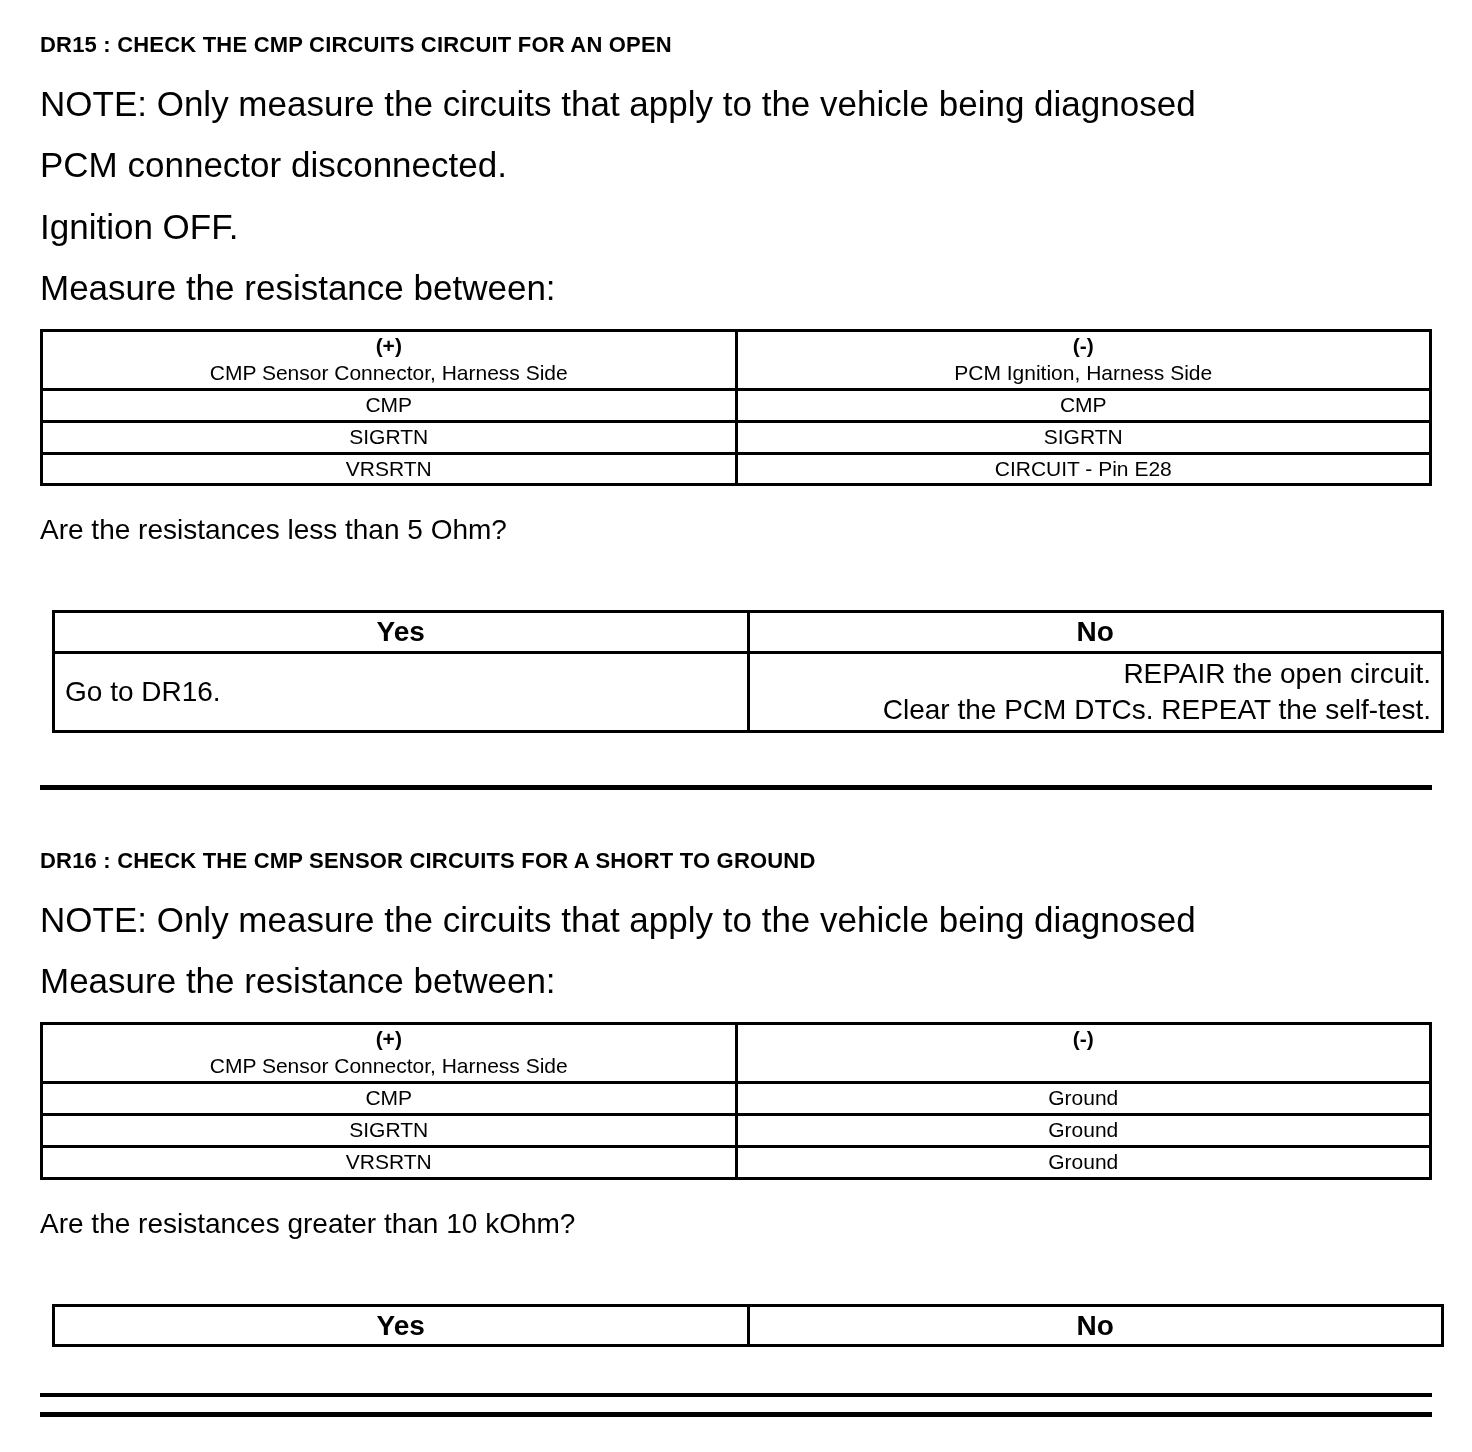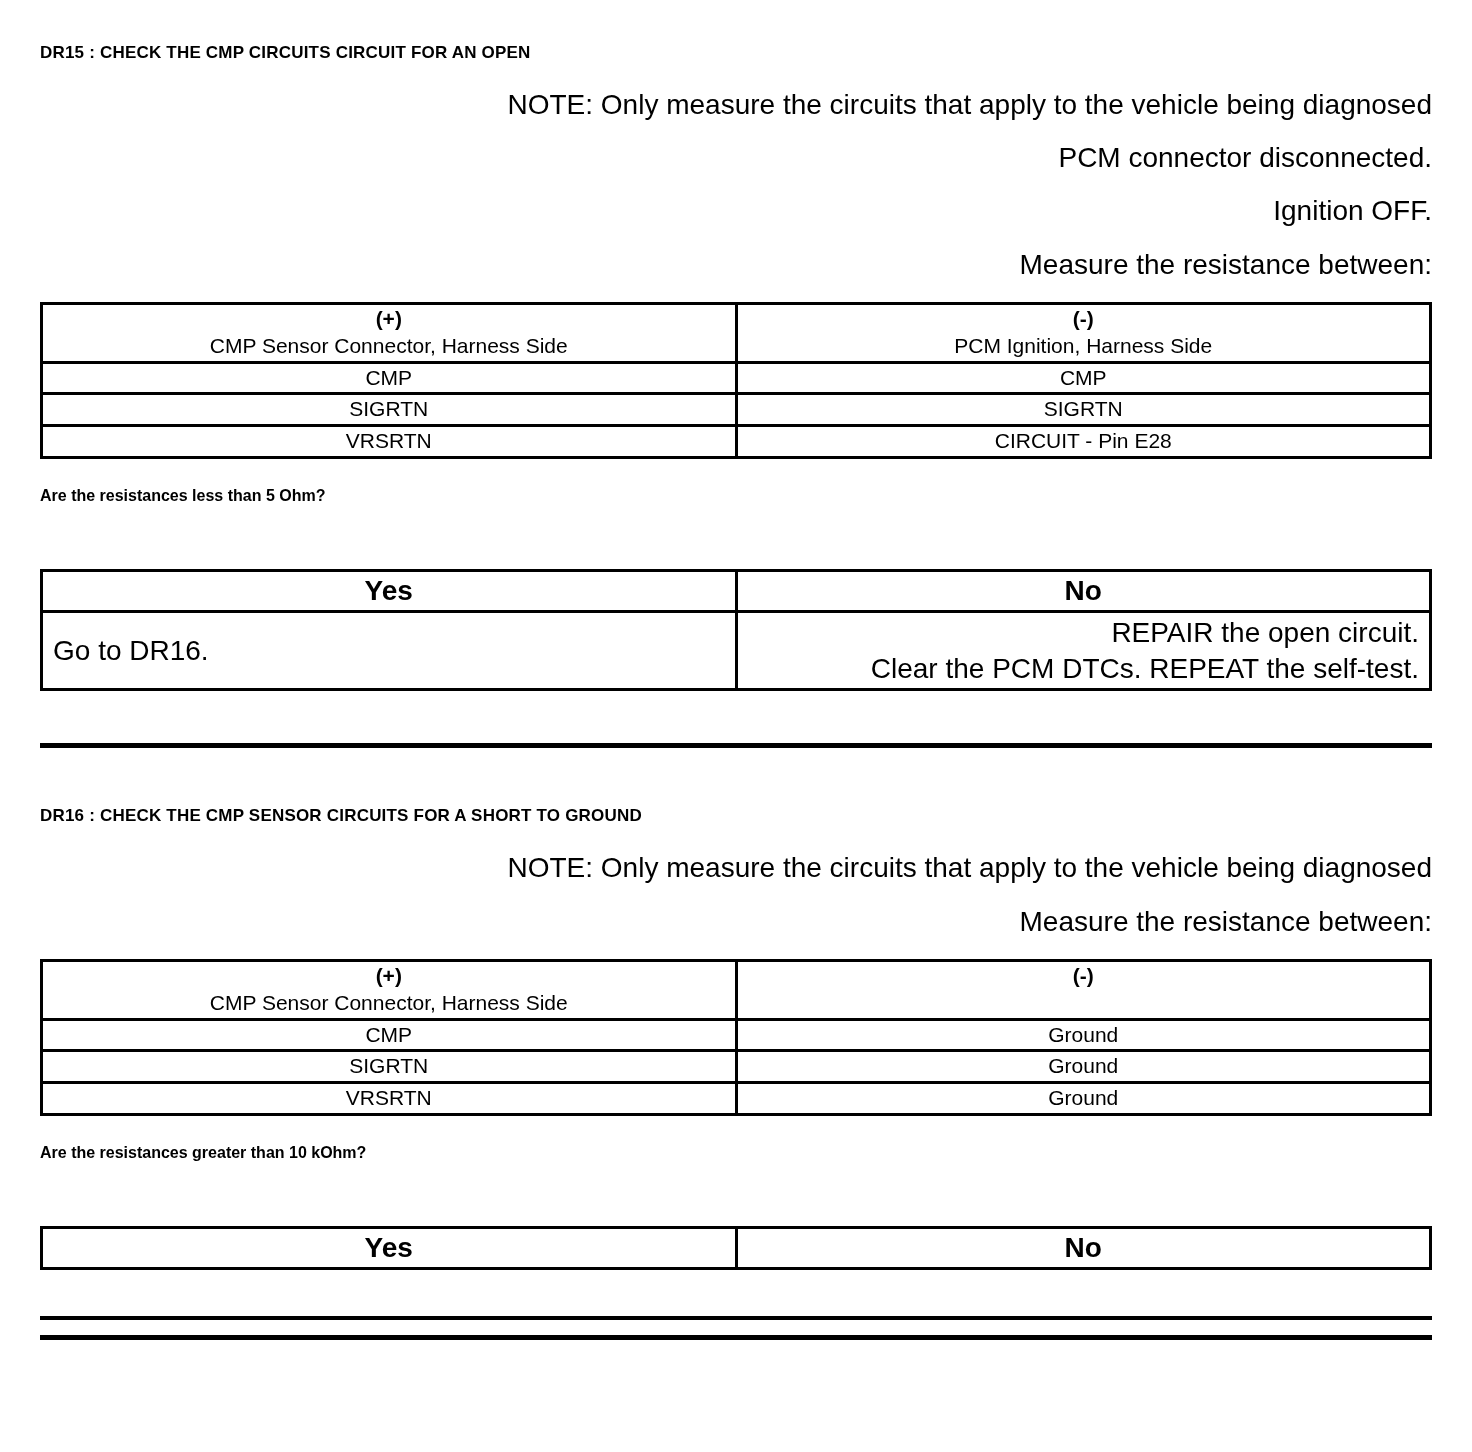--- a/index.html
+++ b/index.html
@@ -9,30 +9,29 @@
     font-family: "Liberation Sans", "DejaVu Sans", sans-serif;
     -webkit-font-smoothing: antialiased;
   }
   .page {
     width: 1472px;
     min-height: 1452px;
     padding: 26px 40px 24px 40px;
     background: #fff;
   }
   .step-heading {
-    font-size: 17px;
+    font-size: 22px;
     font-weight: 700;
-    margin: 17px 0 26px 0;
+    margin: 6px 0 26px 0;
     letter-spacing: 0.2px;
   }
   .body-line {
-    font-size: 28px;
+    font-size: 35px;
     line-height: 1.15;
     margin: 0 0 21px 0;
-    text-align: right;
   }
   
   .measure-table {
     width: 100%;
     border-collapse: collapse;
     table-layout: fixed;
     margin: 8px 0 16px 0;
   }
   .measure-table th, .measure-table td {
     border: 3px solid #000;
@@ -41,30 +40,30 @@
     font-size: 21px;
     line-height: 1.28;
     font-weight: 400;
     vertical-align: top;
     overflow: hidden;
   }
   .hdr-sign { font-weight: 700; min-height: 1.28em; }
   .hdr-line { min-height: 1.28em; text-align: center; }
   
   .question {
-    font-size: 16px;
-    font-weight: 700;
+    font-size: 28px;
+    font-weight: 400;
     margin: 28px 0 0 0;
   }
   
   .decision-table {
     width: 100%;
     border-collapse: collapse;
     table-layout: fixed;
-    margin: 64px 0 0 0;
+    margin: 64px 0 0 12px;
   }
   .decision-table th {
     border: 3px solid #000;
     font-size: 28px;
     font-weight: 700;
     text-align: center;
     padding: 2px 10px;
     line-height: 1.2;
   }
   .decision-table td {

